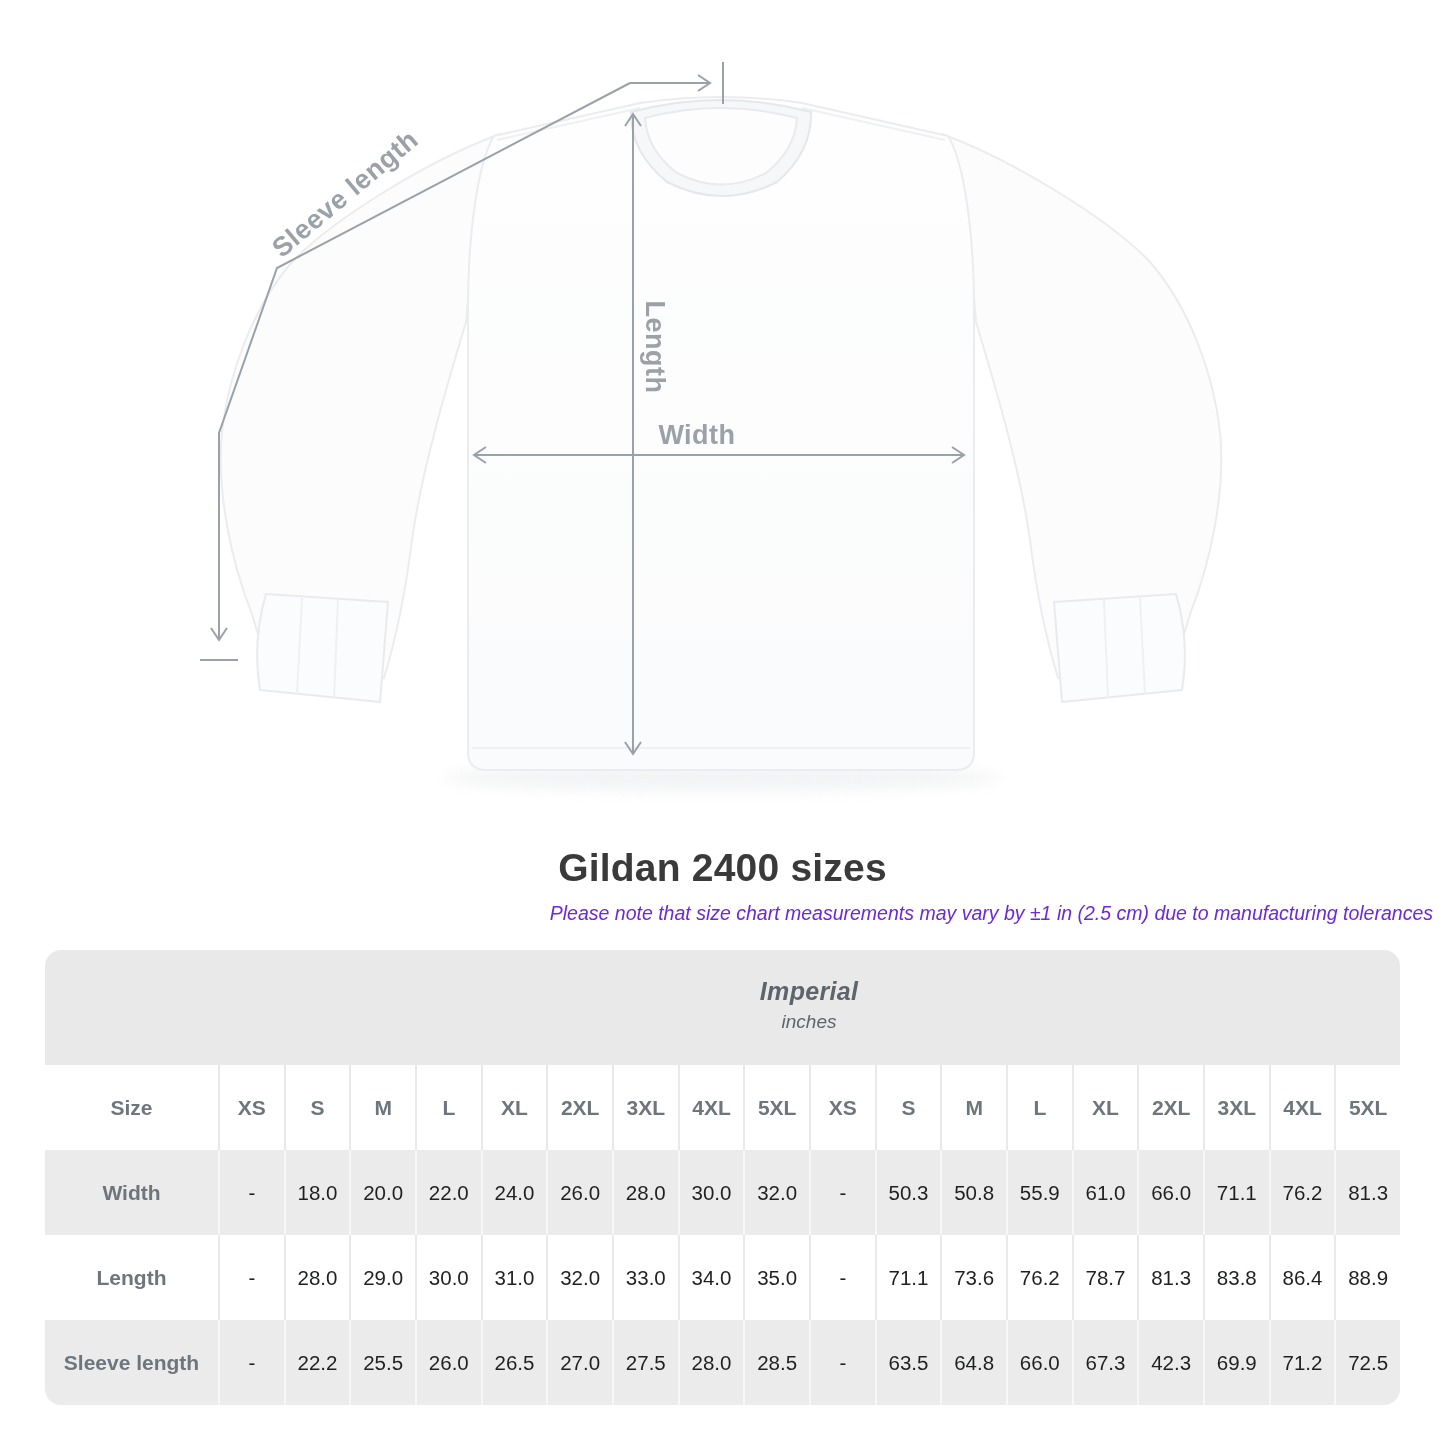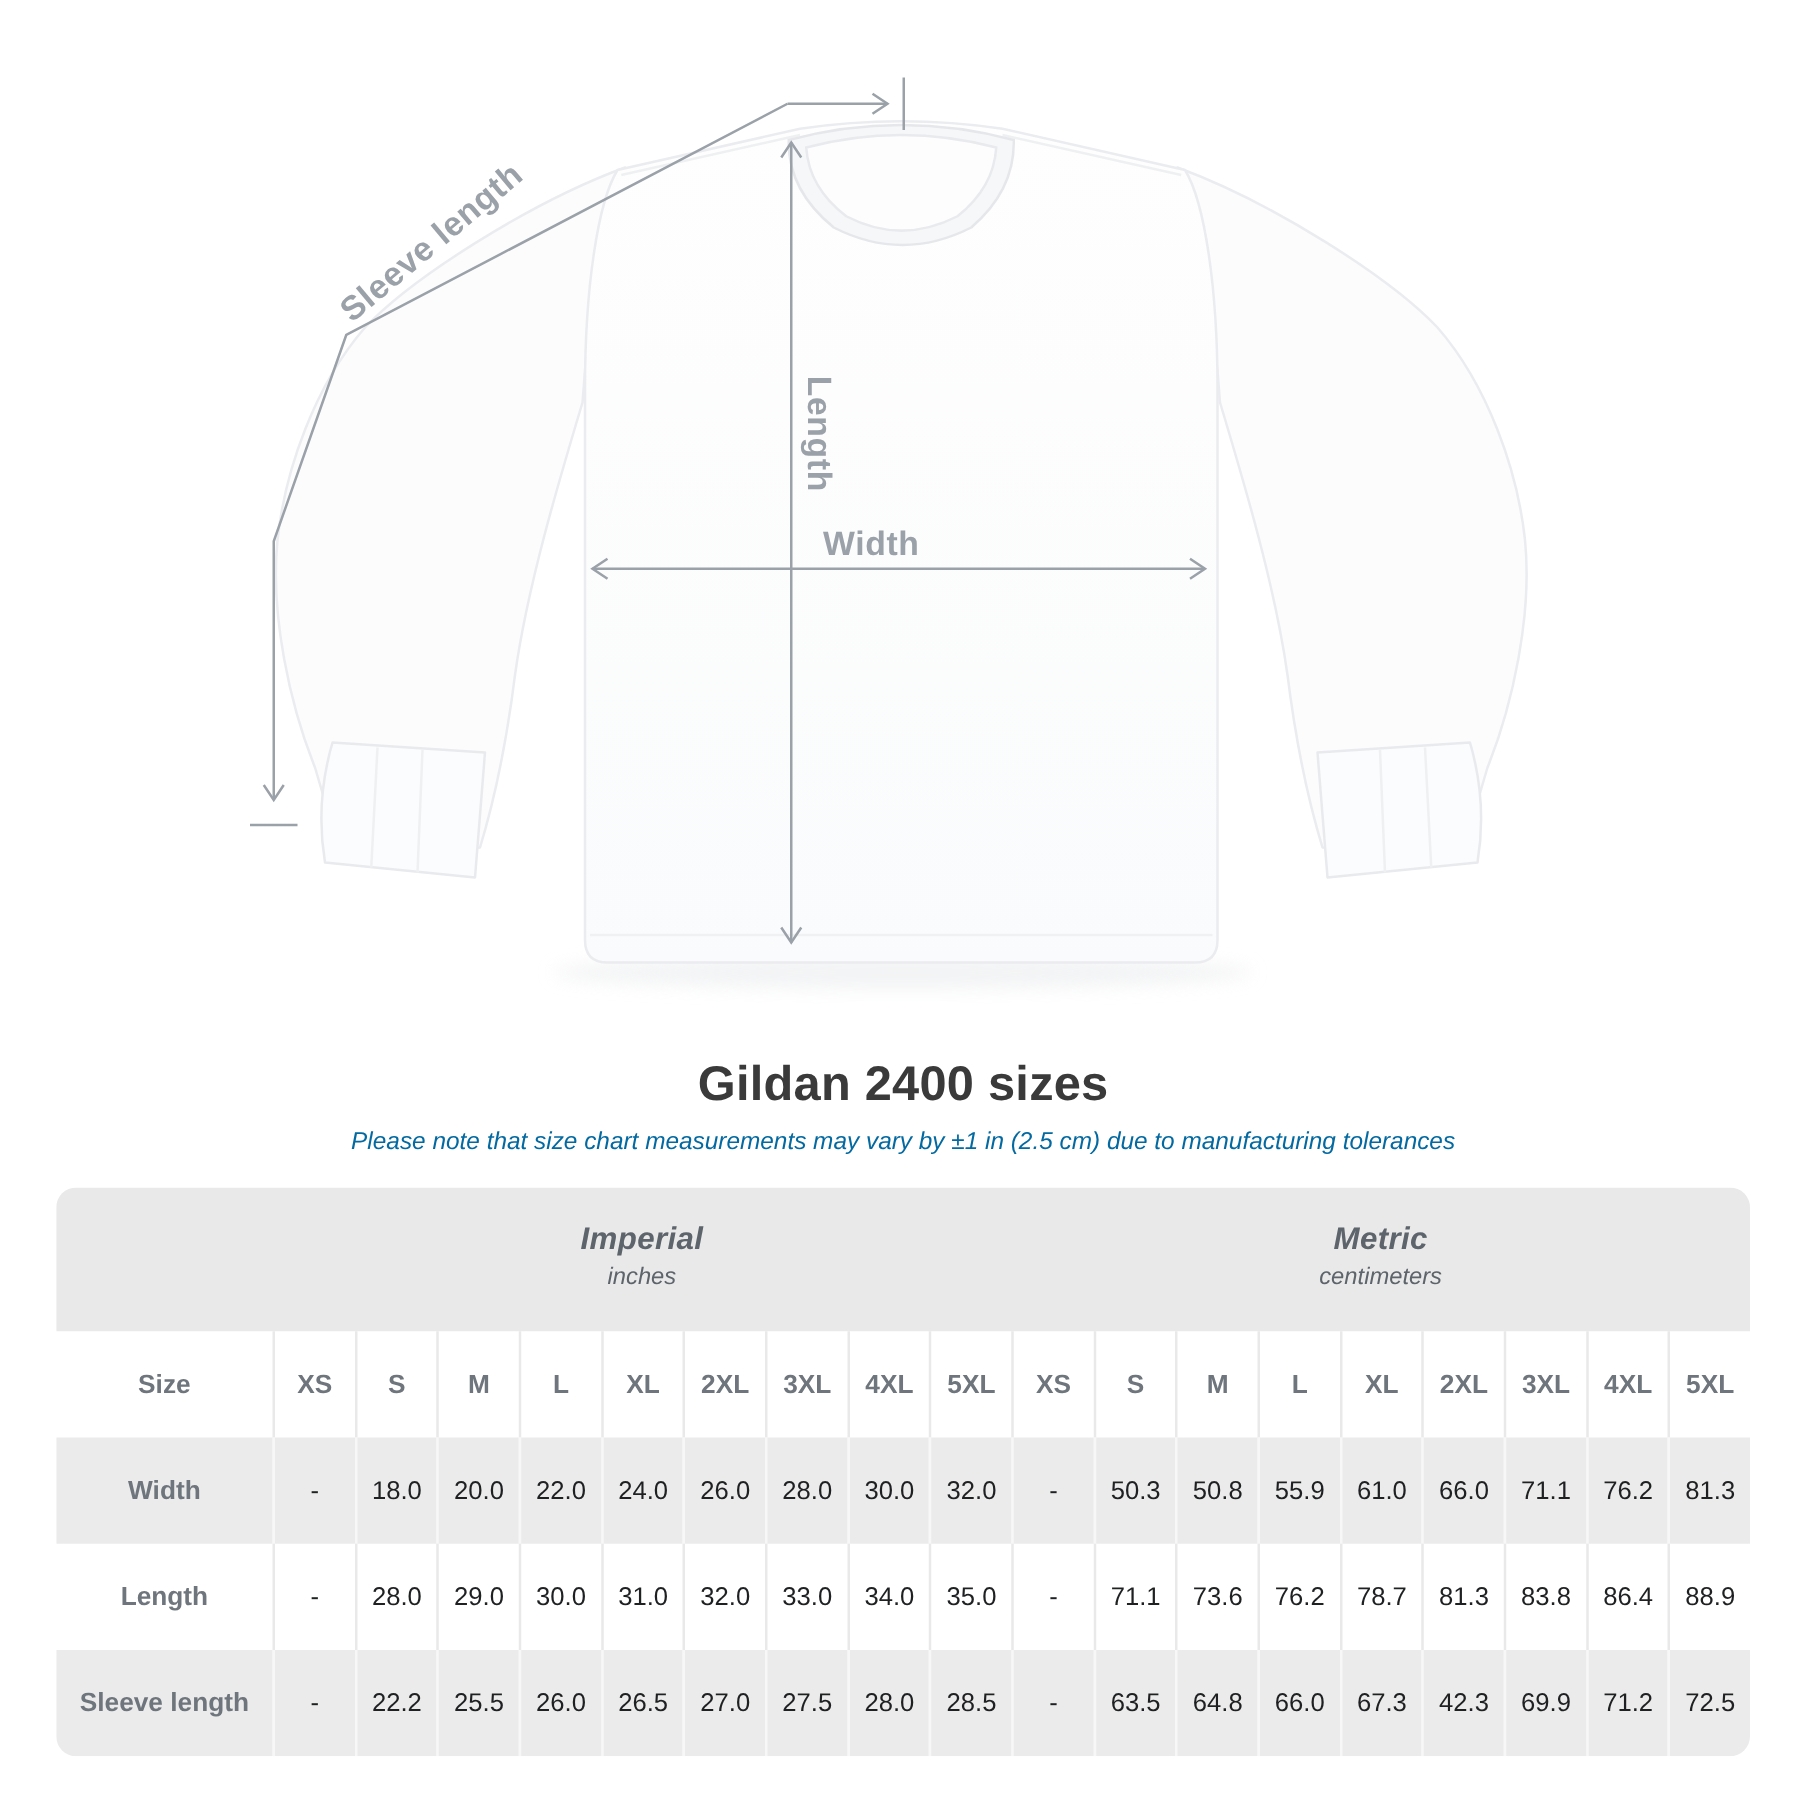--- a/index.html
+++ b/index.html
@@ -10,22 +10,22 @@
   }
   .hero{position:relative;width:1445px;height:812px;background:#ffffff;}
   .hero svg{position:absolute;left:0;top:0;}
   .meas-label{font-weight:bold;font-size:27px;fill:#9aa1a8;letter-spacing:0.5px;}
 
   .title{
     margin:34px 0 8px;text-align:center;
     font-size:39px;font-weight:bold;color:#3a3a3a;letter-spacing:0.2px;
   }
   .subtitle{
-    margin:12px;text-align:center;font-style:italic;
-    font-size:19.5px;color:#0369a1;
+    margin:12px;text-align:right;font-style:italic;
+    font-size:19.5px;color:#6d28d9;
   }
 
   .size-table{
     margin:25px 45px 0 45px;
     border-radius:16px;overflow:hidden;
     background:#ffffff;
   }
   .unit-row{display:flex;background:#e9e9e9;height:115px;}
   .unit-spacer{width:173px;}
   .unit-group{flex:1;display:flex;flex-direction:column;align-items:center;justify-content:center;gap:5px;padding-bottom:6px;}
@@ -115,24 +115,20 @@
 
 <h1 class="title">Gildan 2400 sizes</h1>
 <p class="subtitle">Please note that size chart measurements may vary by ±1 in (2.5 cm) due to manufacturing tolerances</p>
 
 <div class="size-table">
   <div class="unit-row">
     <div class="unit-spacer"></div>
     <div class="unit-group">
       <div class="unit-name">Imperial</div>
       <div class="unit-sub">inches</div>
-    </div>
-    <div class="unit-group">
-      <div class="unit-name">Metric</div>
-      <div class="unit-sub">centimeters</div>
     </div>
   </div>
   <div class="grid" id="grid">
       <div class="c hdr">Size</div>
       <div class="c hdr dv">XS</div>
       <div class="c hdr dv">S</div>
       <div class="c hdr dv">M</div>
       <div class="c hdr dv">L</div>
       <div class="c hdr dv">XL</div>
       <div class="c hdr dv">2XL</div>

